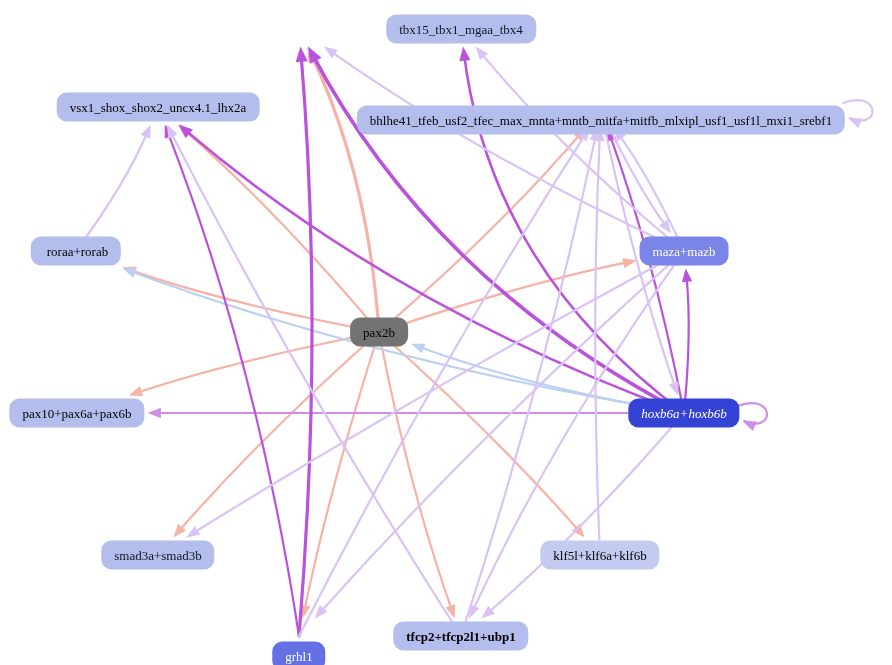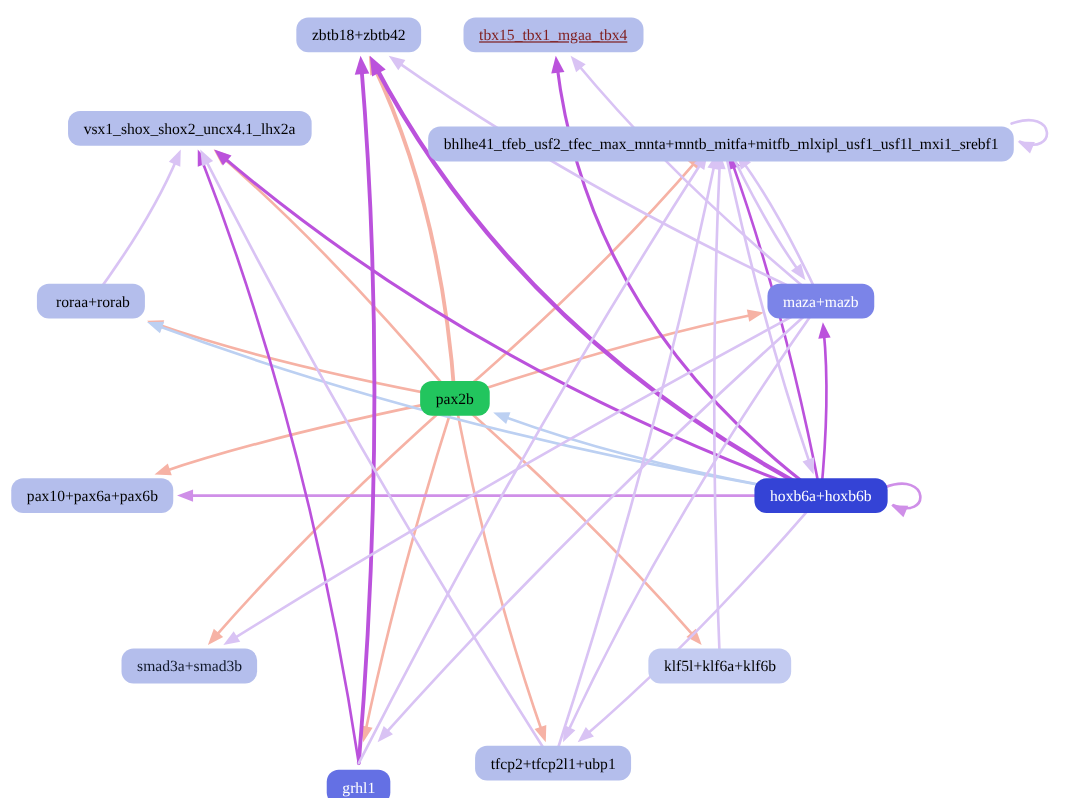--- a/index.html
+++ b/index.html
@@ -97,26 +97,25 @@
       <path d="M 461 636 Q 296.4839303906747 378.9553290957005 170.08767480904814 130.73782699135361" stroke="#d9c3f4" stroke-width="2.2" fill="none" stroke-linecap="round"></path>
       <polygon points="166.9112752079368,124.5 177.60780356080875,134.09044739291167 168.37581961360542,138.79151880255645" fill="#d9c3f4"></polygon>
       <path d="M 76 251 Q 125.68984891377346 183.94838618700987 147.94181352801576 130.95411940110463" stroke="#d9c3f4" stroke-width="2.2" fill="none" stroke-linecap="round"></path>
       <polygon points="150.6518583166281,124.5 150.24010664953047,138.86046171140197 140.68800993589562,134.8495954242557" fill="#d9c3f4"></polygon>
       <path d="M 600 555 Q 590.5000252492416 332.4775281466275 599.8440735468905 134.4922169920952" stroke="#d9c3f4" stroke-width="2.2" fill="none" stroke-linecap="round"></path>
       <polygon points="600.1740758733297,127.5 604.7165977082965,141.12930282071864 594.3681165599957,140.64089937758865" fill="#d9c3f4"></polygon>
       <path d="M 601 110 Q 632.8553060189404 264.14194587599985 675.7127912583012 388.87984849678554" stroke="#d9c3f4" stroke-width="2.2" fill="none" stroke-linecap="round"></path>
       <polygon points="677.9873448572492,395.5 668.7342872840271,384.5103082142111 678.5321115087844,381.1439688877679" fill="#d9c3f4"></polygon>
     </svg>
 
-<div class="node" style="left: 299px; top: 29px; background: rgb(180, 190, 236); color: rgb(0, 0, 0);">zbtb18+zbtb42</div>
-    <div class="node" style="left: 461px; top: 29px; background: rgb(180, 190, 236); color: #7f1d1d; text-decoration: underline;">tbx15_tbx1_mgaa_tbx4</div>
+    <div class="node" style="left: 461px; top: 29px; background: rgb(180, 190, 236); color: #0f172a;">tbx15_tbx1_mgaa_tbx4</div>
     <div class="node" style="left: 158px; top: 107px; background: rgb(180, 190, 236); color: rgb(0, 0, 0);">vsx1_shox_shox2_uncx4.1_lhx2a</div>
     <div class="node" style="left: 601px; top: 120px; background: rgb(180, 190, 236); color: rgb(0, 0, 0);">bhlhe41_tfeb_usf2_tfec_max_mnta+mntb_mitfa+mitfb_mlxipl_usf1_usf1l_mxi1_srebf1</div>
     <div class="node" style="left: 76px; top: 251px; background: rgb(180, 190, 236); color: rgb(0, 0, 0); padding-left: 16px;">roraa+rorab</div>
     <div class="node" style="left: 684px; top: 251px; background: rgb(123, 132, 232); color: rgb(255, 255, 255);">maza+mazb</div>
-    <div class="node" style="left: 379px; top: 332px; background: #22c55e; color: rgb(0, 0, 0);">pax2b</div>
+    <div class="node" style="left: 379px; top: 332px; background: #737373; color: rgb(0, 0, 0);">pax2b</div>
     <div class="node" style="left: 77px; top: 413px; background: rgb(180, 190, 236); color: rgb(0, 0, 0);">pax10+pax6a+pax6b</div>
-    <div class="node" style="left: 684px; top: 413px; background: rgb(52, 67, 214); color: rgb(255, 255, 255);">hoxb6a+hoxb6b</div>
+    <div class="node" style="left: 684px; top: 413px; background: rgb(52, 67, 214); color: rgb(255, 255, 255); font-style: italic;">hoxb6a+hoxb6b</div>
     <div class="node" style="left: 158px; top: 555px; background: rgb(180, 190, 236); color: #0f172a;">smad3a+smad3b</div>
     <div class="node" style="left: 600px; top: 555px; background: rgb(195, 203, 241); color: rgb(0, 0, 0);">klf5l+klf6a+klf6b</div>
     <div class="node" style="left: 299px; top: 636px; background: rgb(100, 112, 228); color: rgb(255, 255, 255); margin-top: 20px;">grhl1</div>
-    <div class="node" style="left: 461px; top: 636px; background: rgb(180, 190, 236); color: rgb(0, 0, 0);">tfcp2+tfcp2l1+ubp1</div>
+    <div class="node" style="left: 461px; top: 636px; background: rgb(180, 190, 236); color: rgb(0, 0, 0); font-weight: bold;">tfcp2+tfcp2l1+ubp1</div>
   </div>
 
 </body></html>

